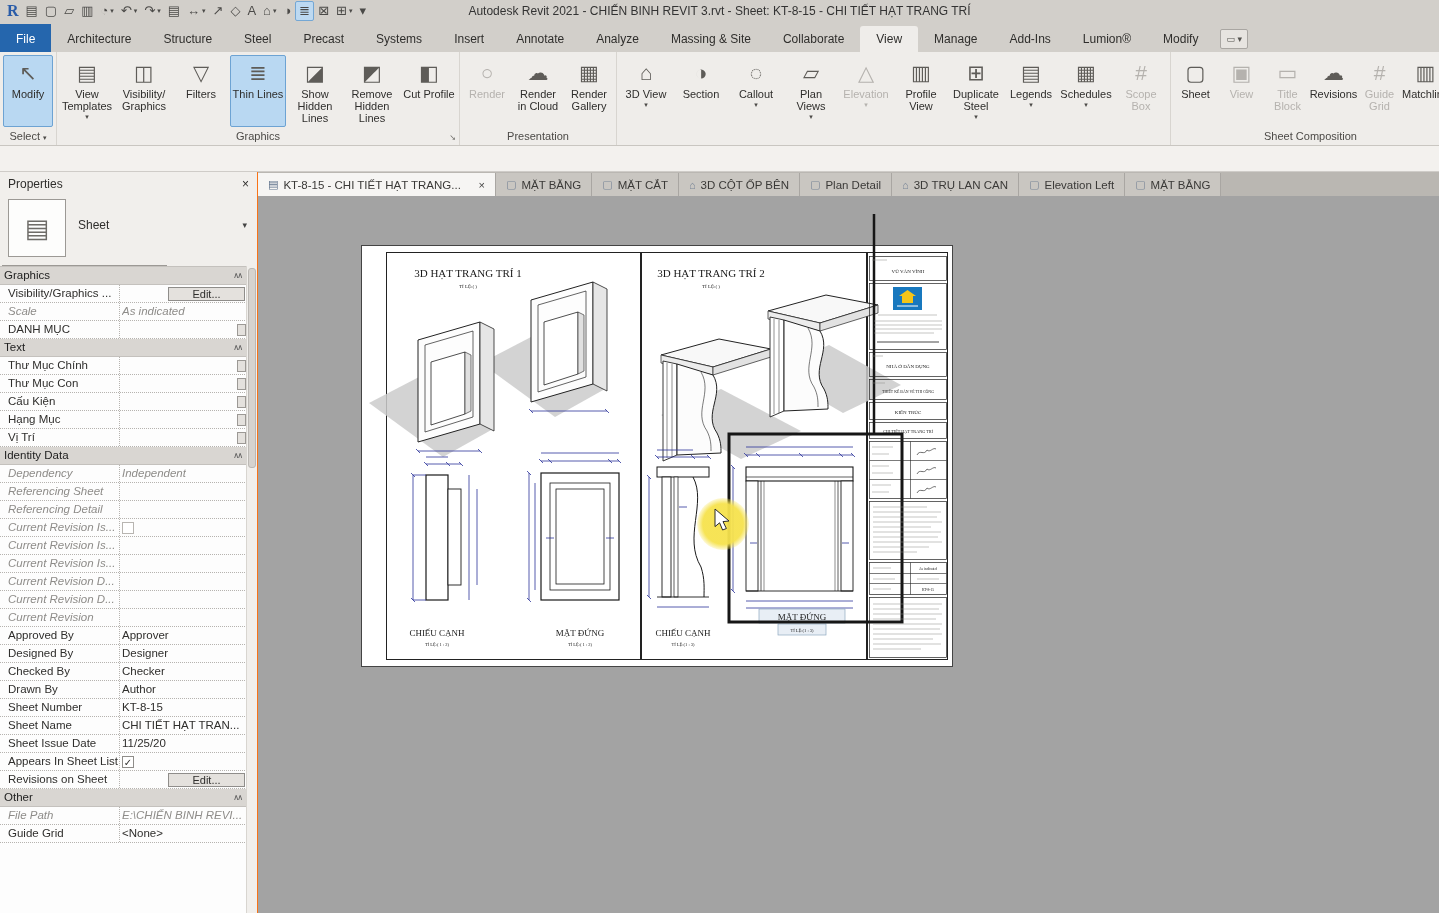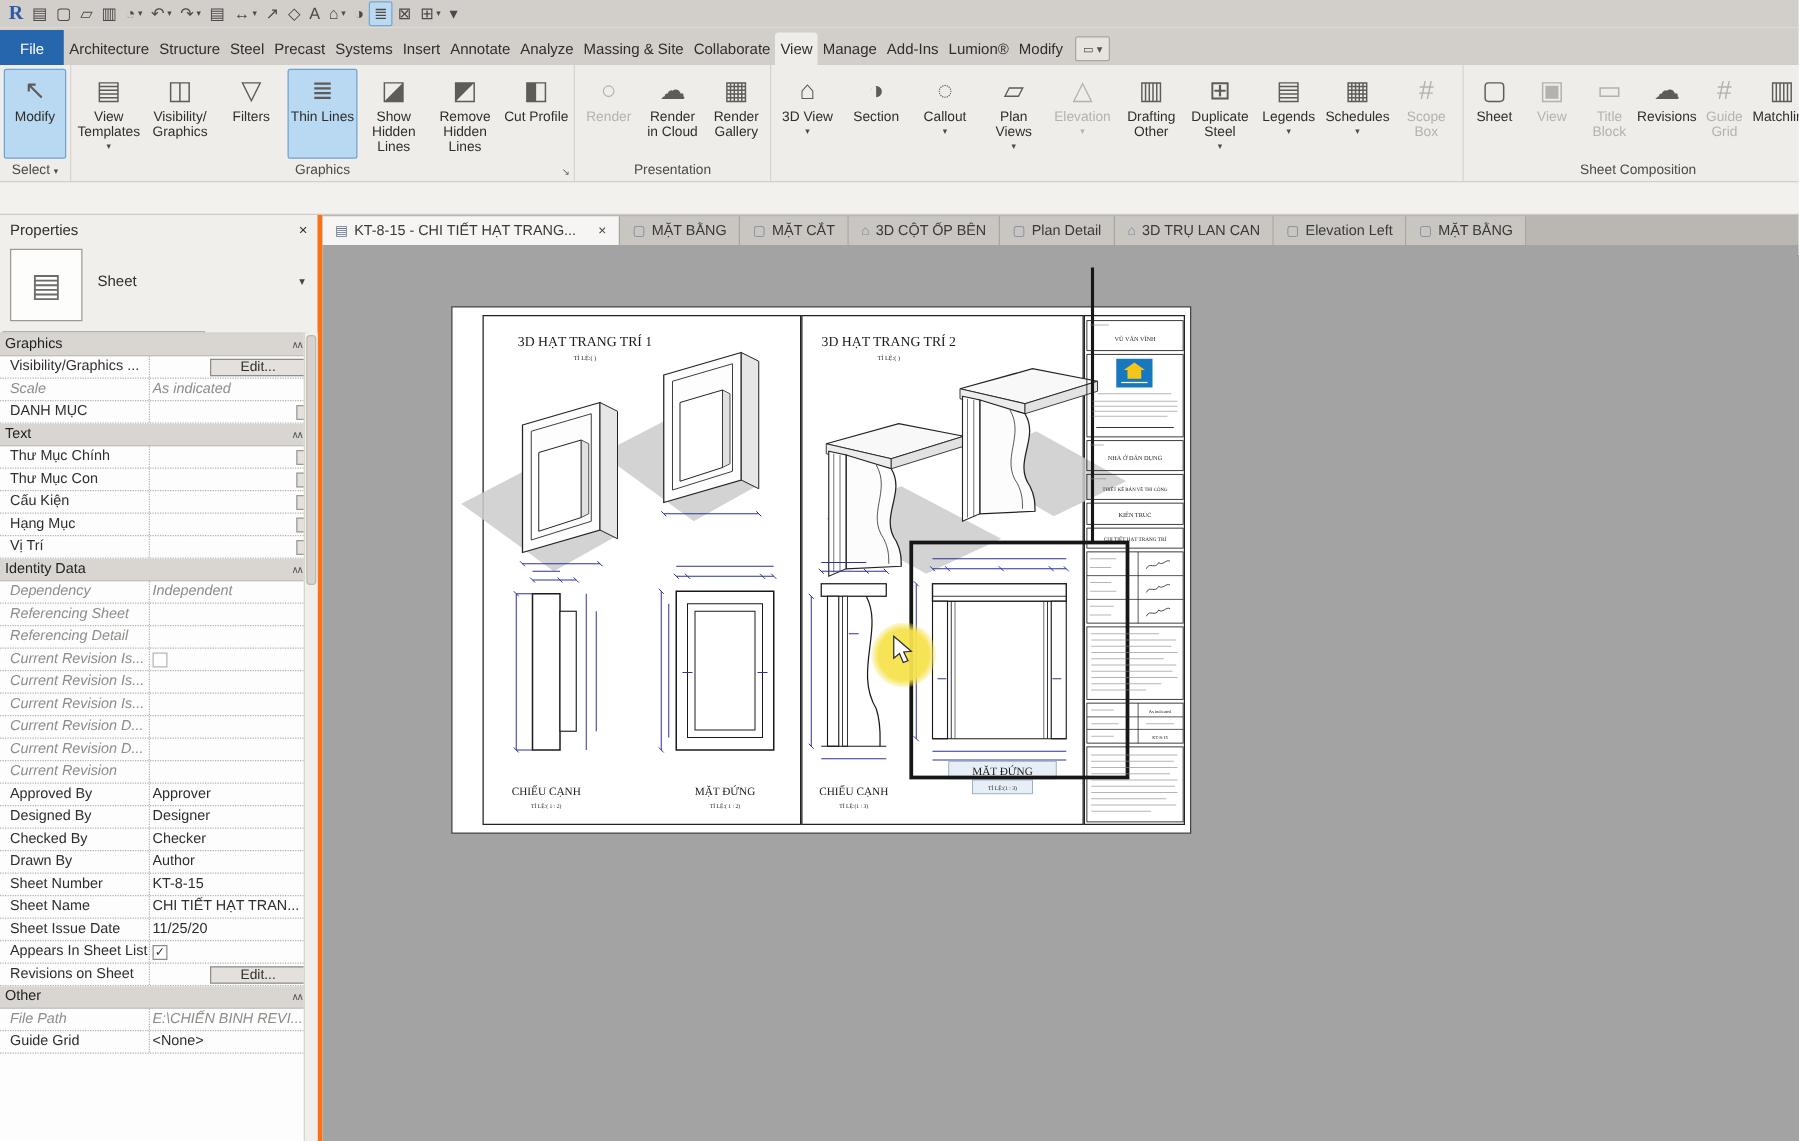--- a/index.html
+++ b/index.html
@@ -16,21 +16,21 @@
   .qbtn.logo .qic { color:#2a5ca8; font-weight:bold; font-size:16px; font-family:"Liberation Serif",serif; }
   .qbtn.hl { background:#bdd9f1; border:1px solid #74a7d4; border-radius:2px; }
   .qdd { font-size:7px; margin-left:2px; color:#4b4a48; }
   #title { position:absolute; left:50%; transform:translateX(-50%); top:0; height:22px; line-height:22px;
     white-space:nowrap; color:#333; font-size:12px; }
 
   
   #tabrow { position:absolute; left:0; top:22px; width:100%; height:30px; background:#d2cfca;
     display:flex; align-items:flex-end; }
   #tabstrip { display:flex; height:30px; align-items:flex-end; }
-  .rtab { height:26px; line-height:26px; padding:0 4px; color:#2f2e2c; cursor:default; }
+  .rtab { height:26px; line-height:26px; padding:0 16px; color:#2f2e2c; cursor:default; }
   .rtab.file { height:28px; line-height:30px; background:#2566ad; color:#fff; padding:0 16px; }
   .rtab.active { background:#efedea; border-radius:3px 3px 0 0; }
   #tab-extra { display:inline-flex; align-items:center; height:20px; margin:0 0 3px 6px; padding:0 5px;
     border:1px solid #a9a6a2; border-radius:2px; background:#e7e4e0; color:#55534f; font-size:9px; }
 
   
   #ribbon { position:absolute; left:0; top:52px; width:100%; height:94px; background:#efedea;
     display:flex; border-bottom:1px solid #c9c6c1; }
   .rpanel { position:relative; height:93px; border-right:1px solid #d8d5d0; display:flex; flex-direction:column; }
   .rbody { flex:1; display:flex; align-items:flex-start; padding:3px 2px 0 2px; gap:1px; }
@@ -52,21 +52,21 @@
 
   
   #optionsbar { position:absolute; left:0; top:146px; width:100%; height:26px; background:#f3f1ee;
     border-bottom:1px solid #cfccc8; }
 
   
   #main { position:absolute; left:0; top:172px; width:100%; height:741px; }
 
   
   #props { position:absolute; left:0; top:0; width:258px; height:741px; background:#f1efec;
-    border-right:4px solid #f97316; }
+    border-right:1px solid #f97316; }
   #props-header { height:24px; display:flex; align-items:center; padding:0 8px; }
   #props-title { flex:1; font-size:12px; color:#2f2e2c; }
   #props-close { font-size:12px; color:#2f2e2c; }
   #type-selector { position:relative; height:66px; }
   #type-thumb { position:absolute; left:8px; top:3px; width:58px; height:58px; background:#fdfdfc;
     border:1px solid #9c9995; display:flex; align-items:center; justify-content:center;
     font-size:26px; color:#6e6c68; }
   #type-name { position:absolute; left:78px; top:22px; font-size:12px; }
   #type-arrow { position:absolute; right:10px; top:24px; font-size:9px; color:#444; }
   #instance-bar { height:28px; display:flex; align-items:center; padding:2px; gap:2px; }
@@ -184,20 +184,21 @@
           <span class="qic">⊠</span>
         </span>
         <span class="qbtn">
           <span class="qic">⊞</span>
           <span class="qdd">▾</span>
         </span>
         <span class="qbtn">
           <span class="qic">▾</span>
         </span>
       </div>
+    <div id="title">Autodesk Revit 2021 - CHIẾN BINH REVIT 3.rvt - Sheet: KT-8-15 - CHI TIẾT HẠT TRANG TRÍ</div>
   </div>
 
   <div id="tabrow">
     <div id="tabstrip">
         <div class="rtab file">File</div>
         <div class="rtab">Architecture</div>
         <div class="rtab">Structure</div>
         <div class="rtab">Steel</div>
         <div class="rtab">Precast</div>
         <div class="rtab">Systems</div>
@@ -304,21 +305,21 @@
             <span class="rlbl">Plan Views</span>
             <span class="rdd">▾</span>
           </div>
           <div class="rbtn dis">
             <span class="ric">△</span>
             <span class="rlbl">Elevation</span>
             <span class="rdd">▾</span>
           </div>
           <div class="rbtn">
             <span class="ric">▥</span>
-            <span class="rlbl">Drafting Other</span>
+            <span class="rlbl">Profile View</span>
           </div>
           <div class="rbtn">
             <span class="ric">⊞</span>
             <span class="rlbl">Duplicate Steel</span>
             <span class="rdd">▾</span>
           </div>
           <div class="rbtn">
             <span class="ric">▤</span>
             <span class="rlbl">Legends</span>
             <span class="rdd">▾</span>

